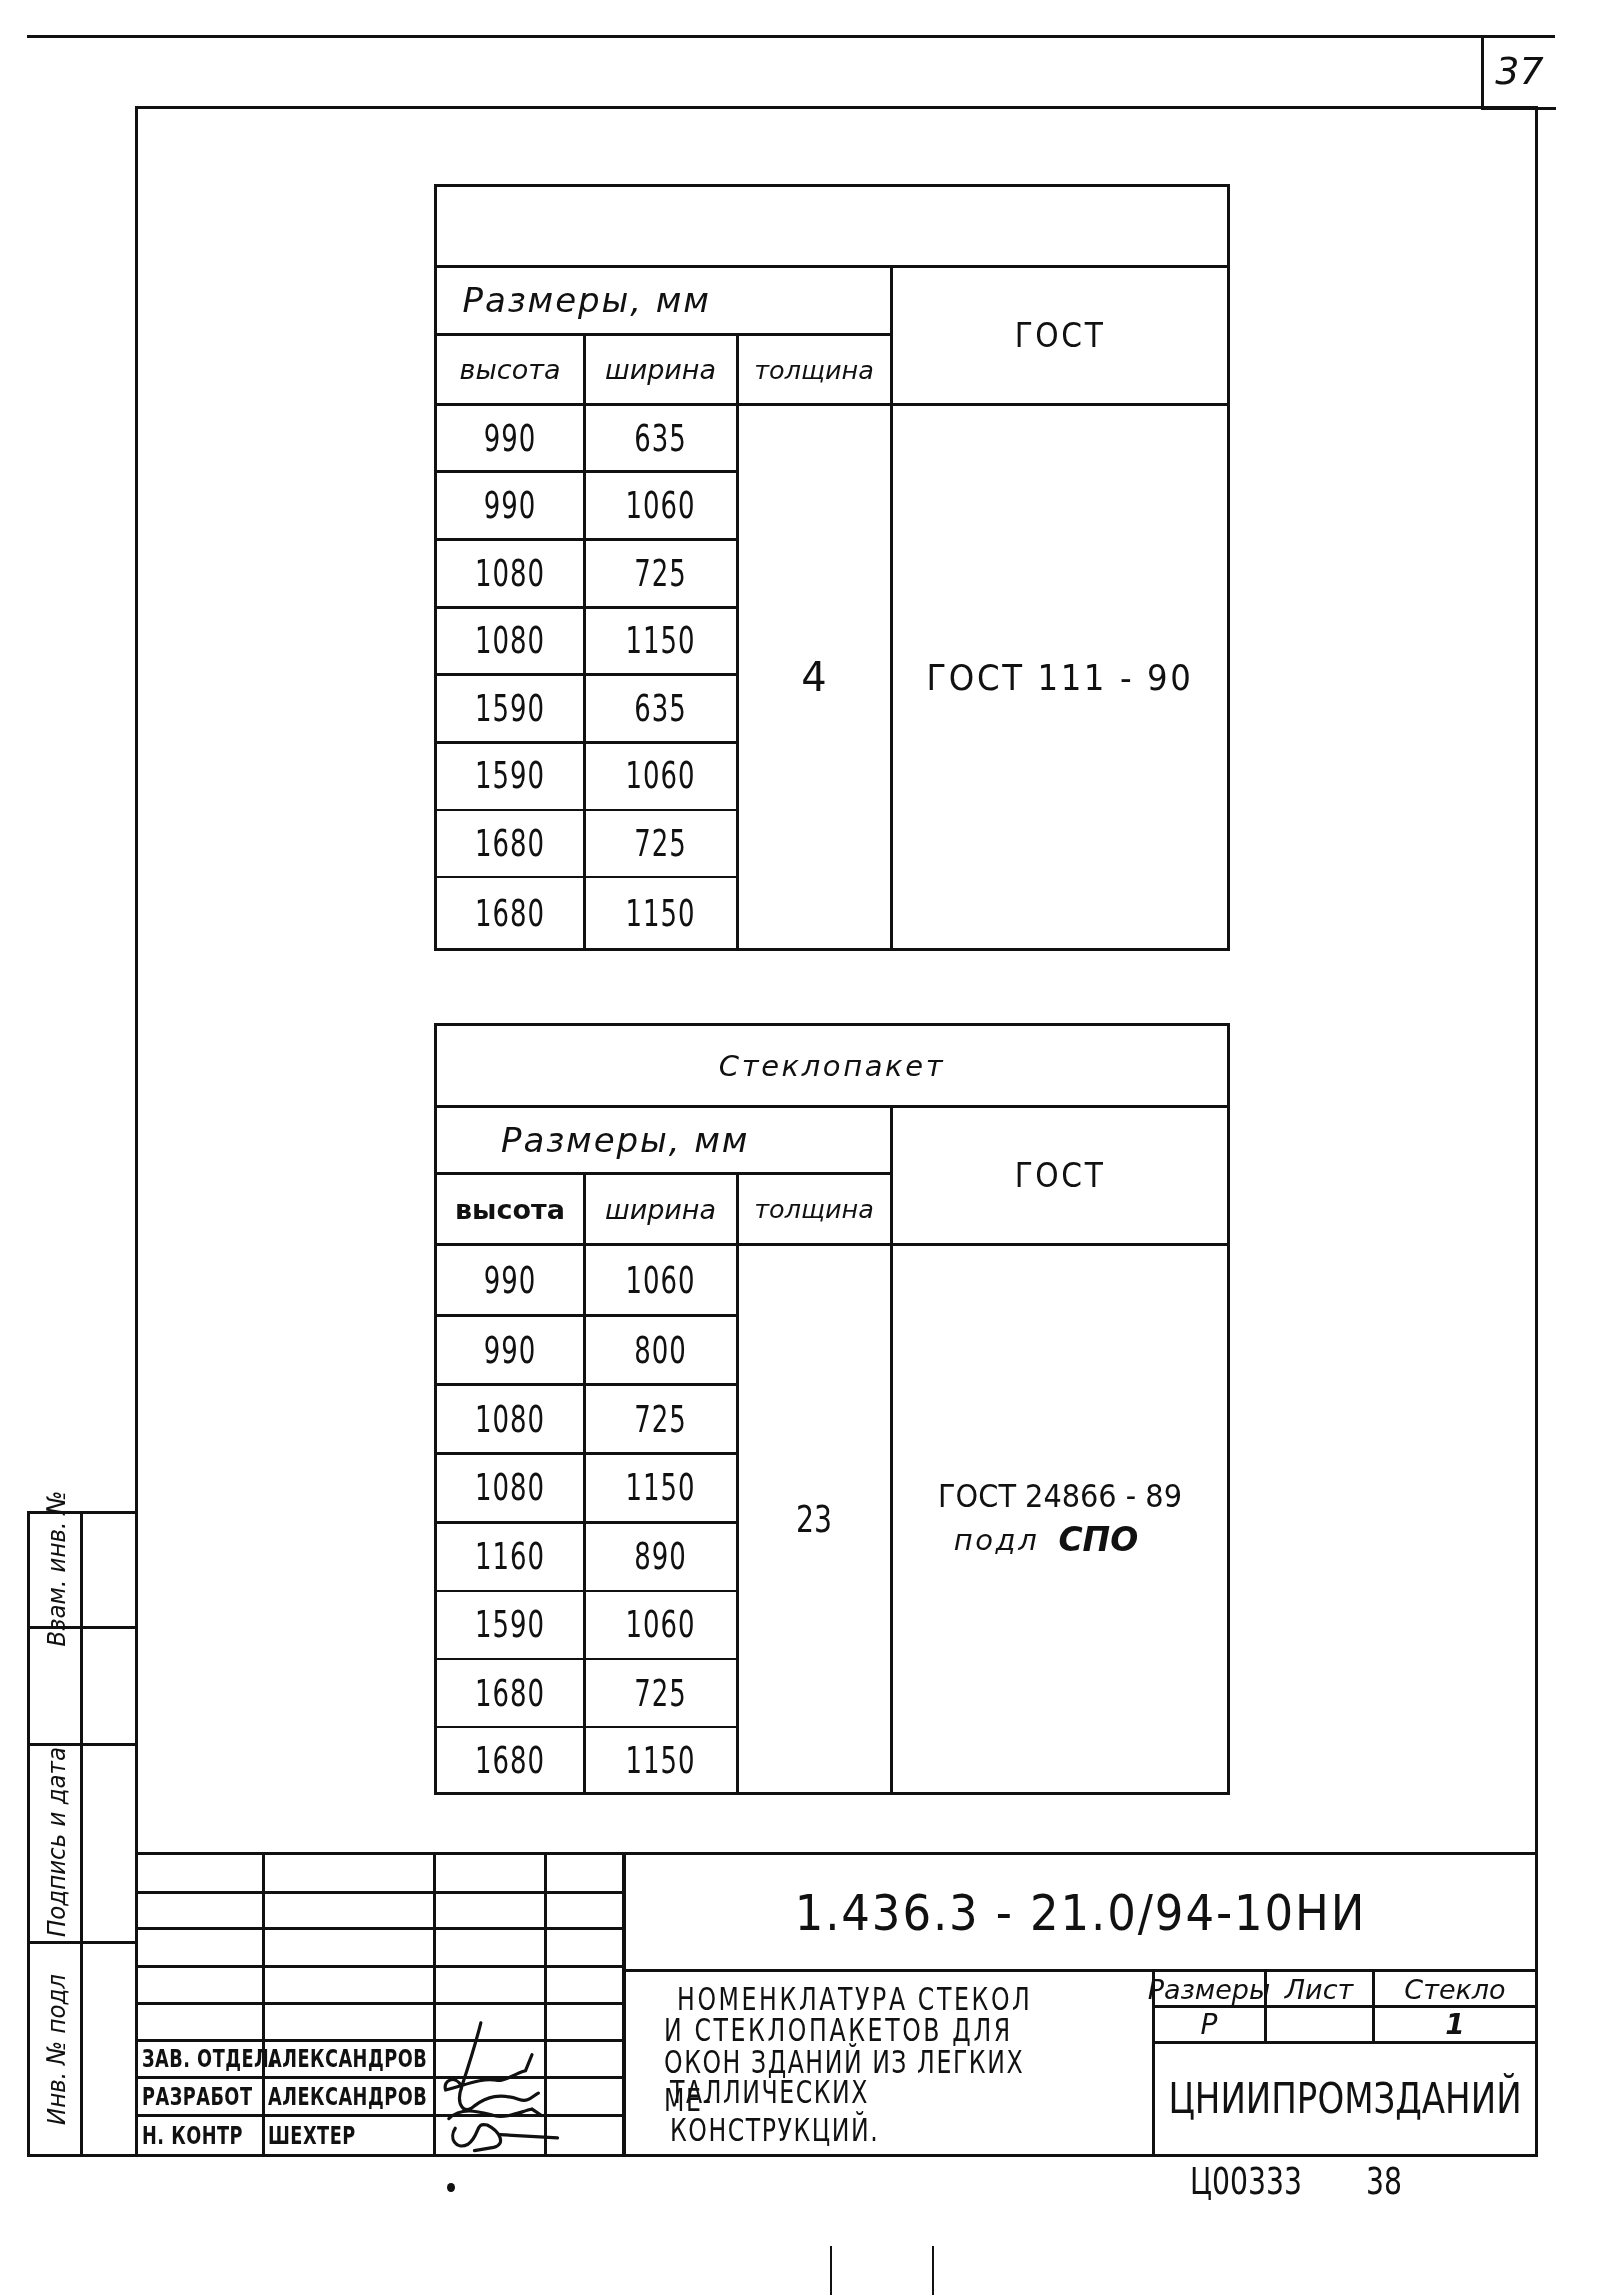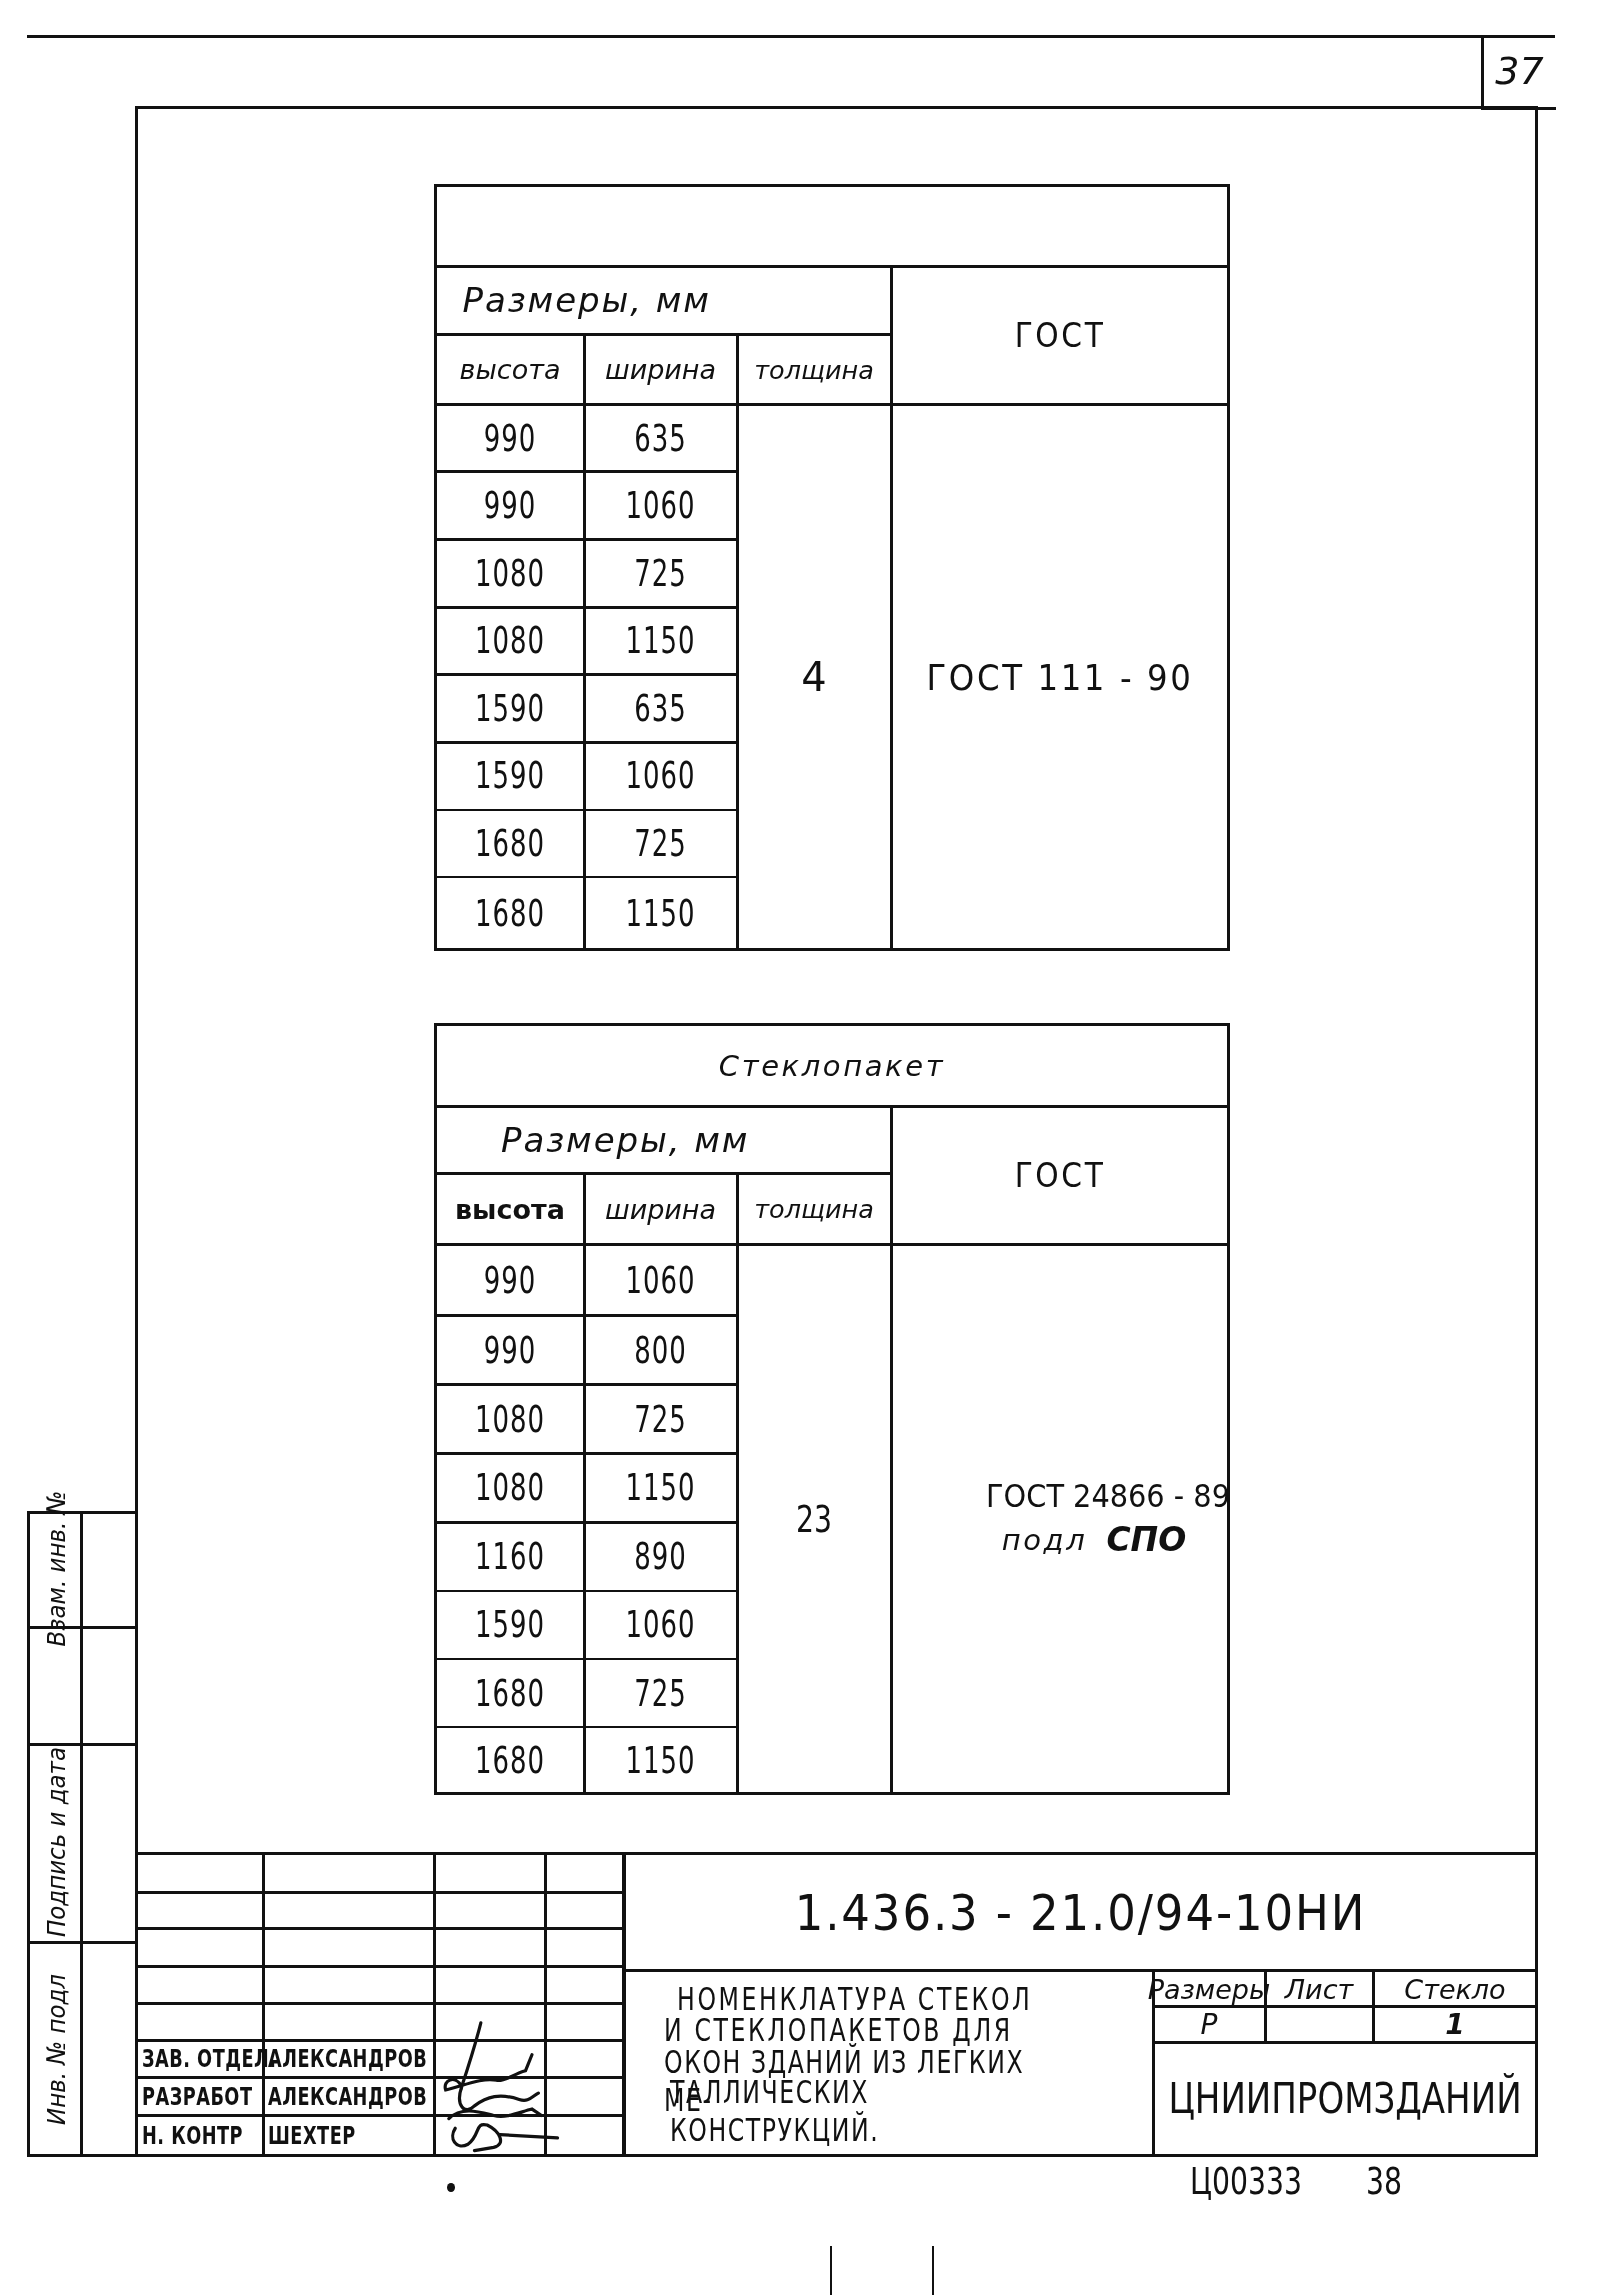--- a/index.html
+++ b/index.html
@@ -114,21 +114,21 @@
   <div class="cell num" style="left:0;top:497px;width:146px;height:66px;">1160</div>
   <div class="cell num" style="left:148px;top:497px;width:151px;height:66px;">890</div>
   <div class="cell num" style="left:0;top:565px;width:146px;height:66px;">1590</div>
   <div class="cell num" style="left:148px;top:565px;width:151px;height:66px;">1060</div>
   <div class="cell num" style="left:0;top:634px;width:146px;height:66px;">1680</div>
   <div class="cell num" style="left:148px;top:634px;width:151px;height:66px;">725</div>
   <div class="cell num" style="left:0;top:702px;width:146px;height:64px;">1680</div>
   <div class="cell num" style="left:148px;top:702px;width:151px;height:64px;">1150</div>
 
   <div class="cell" style="left:301px;top:220px;width:152px;height:546px;font-size:37px;transform:scaleX(0.85);">23</div>
-  <div class="abs" style="left:456px;top:220px;width:334px;height:546px;margin-left:48px;">
+  <div class="abs" style="left:456px;top:220px;width:334px;height:546px;">
     <div class="cell" style="left:0;top:227px;width:334px;height:45px;font-size:32px;">ГОСТ 24866 - 89</div>
     <div class="cell" style="left:0;top:271px;width:306px;height:45px;font-size:29px;gap:19px;">
       <span class="hand" style="letter-spacing:2.6px;">подл</span>
       <span class="hand" style="font-weight:bold;font-size:33px;">СПО</span>
     </div>
   </div>
 </div>
 
 <div class="abs" style="left:135px;top:1852px;width:1403px;height:305px;border-top:3.8px solid #111;"></div>
 

